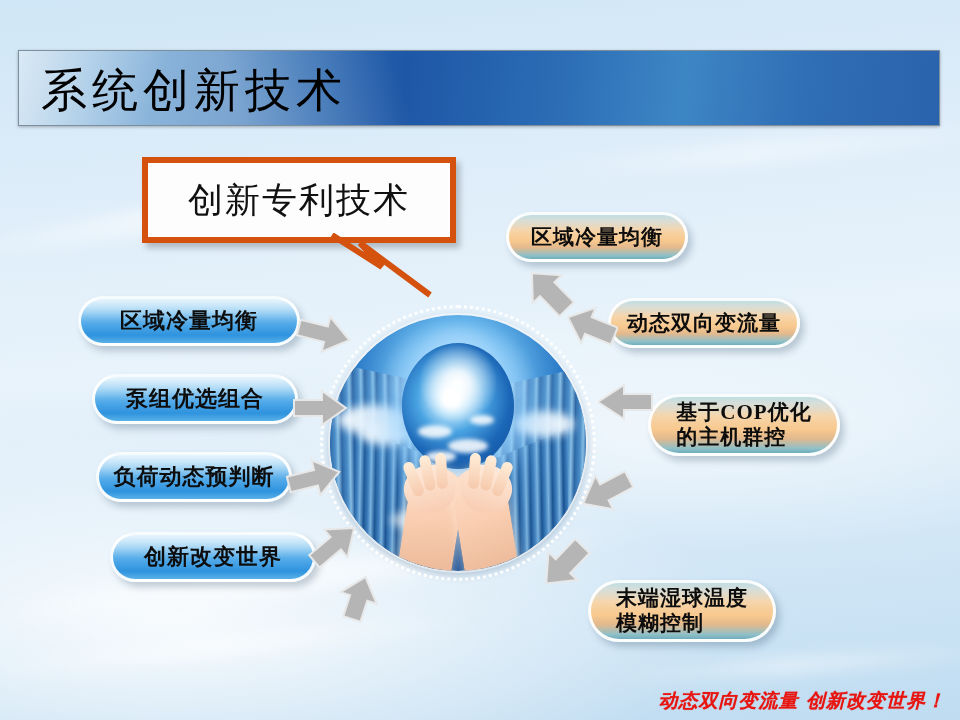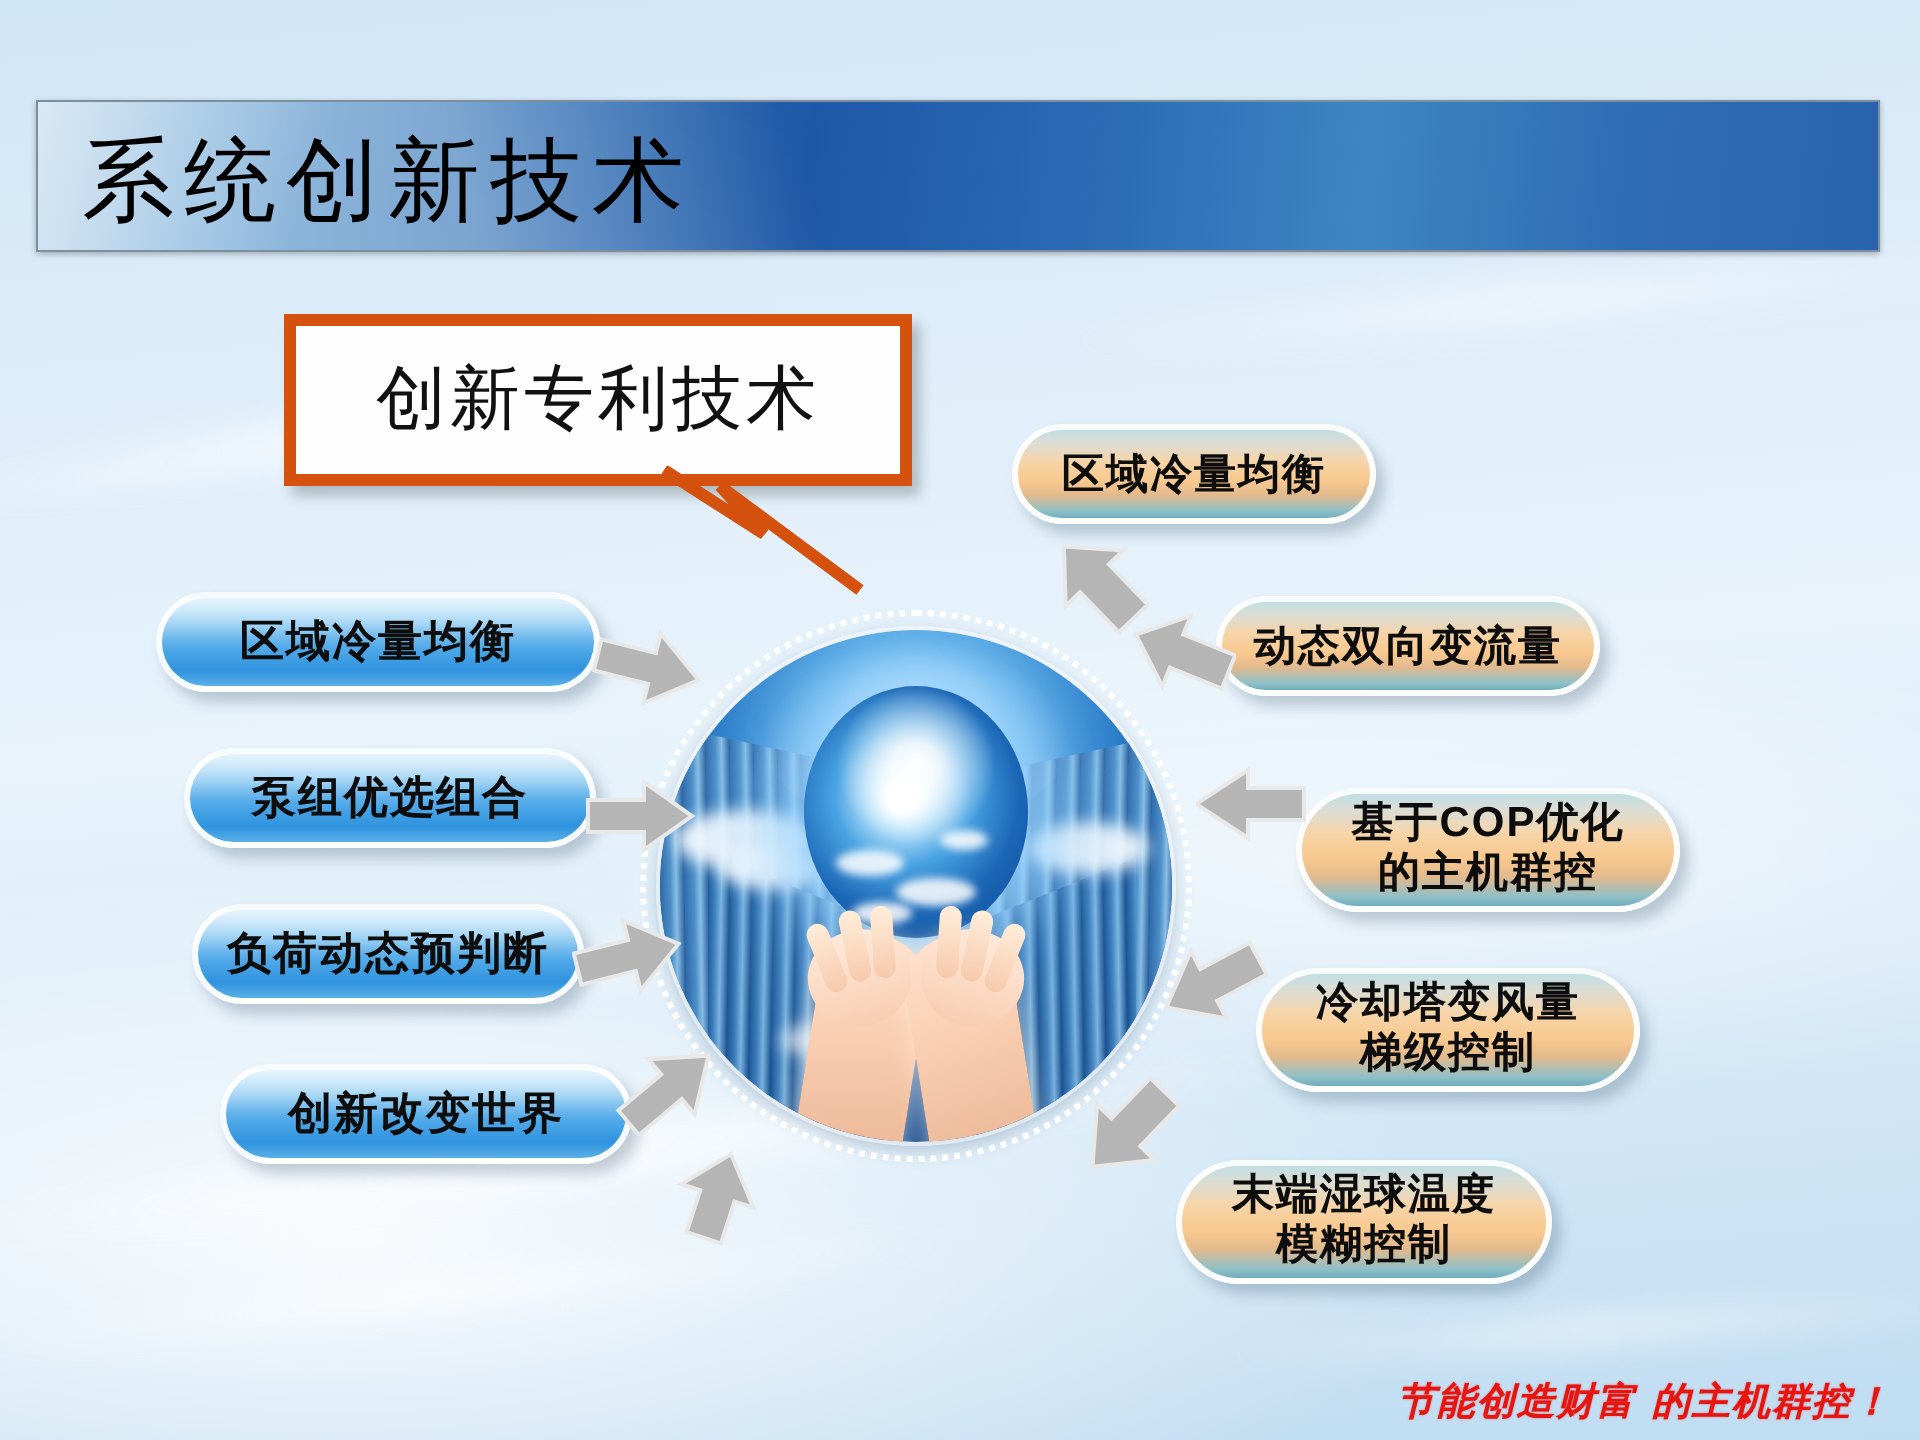--- a/index.html
+++ b/index.html
@@ -114,22 +114,22 @@
   #hub .palmL{left:74px;top:150px;transform:rotate(-14deg);}
   #hub .palmR{right:74px;top:150px;transform:rotate(14deg);}
   #hub .finger{position:absolute;width:11px;height:36px;border-radius:6px;
     background:linear-gradient(180deg,#ffeeda 0%,#f6c9ac 100%);}
   #ring{position:absolute;left:320px;top:305px;width:276px;height:276px;border-radius:50%;
     border:3px dotted rgba(255,255,255,.95);box-sizing:border-box;pointer-events:none;}
 
   
   .pill{
     position:absolute;box-sizing:border-box;display:flex;align-items:center;justify-content:center;
-    border-radius:999px;text-align:center;
-    font-family:Liberation Sans, sans-serif;
+    border-radius:999px;
+    font-family:Liberation Serif, serif;
     font-weight:700;color:#0d0d0d;letter-spacing:1px;
     border:3px solid rgba(255,255,255,.95);
     box-shadow:4px 5px 7px rgba(70,95,120,.30);
     white-space:pre-line;
   }
   .pill.blue{
     background:
       linear-gradient(180deg, rgba(255,255,255,.62) 0%, rgba(255,255,255,.10) 40%, rgba(255,255,255,0) 52%),
       linear-gradient(180deg,#bfe2f8 0%,#8ecbf2 26%,#4fa8e8 58%,#2f93de 82%,#59b0e8 100%);
   }
@@ -235,24 +235,20 @@
   <div class="pill warm" id="pill-r1">
     <span>区域冷量均衡</span>
   </div>
   <div class="pill warm" id="pill-r2">
     <span>动态双向变流量</span>
   </div>
   <div class="pill warm two-line" id="pill-r3">
     <span>基于COP优化
 的主机群控</span>
   </div>
-  <div class="pill warm two-line" id="pill-r4">
-    <span>冷却塔变风量
-梯级控制</span>
-  </div>
   <div class="pill warm two-line" id="pill-r5">
     <span>末端湿球温度
 模糊控制</span>
   </div>
 
   <svg class="arrow" style="left:296px;top:312px;width:58px;height:44px;" viewBox="0 0 58 44">
     <g transform="rotate(14 29 22)">
       <polygon points="2,14 30,14 30,4 54,22 30,40 30,30 2,30" fill="#b5b5b5" stroke="#e8e8e8" stroke-width="2"></polygon>
     </g>
   </svg>
@@ -292,15 +288,15 @@
     <g transform="rotate(-28 27 25)">
       <polygon points="52,16 24,16 24,6 0,25 24,44 24,34 52,34" fill="#b5b5b5" stroke="#e8e8e8" stroke-width="2"></polygon>
     </g>
   </svg>
   <svg class="arrow" style="left:538px;top:538px;width:54px;height:52px;" viewBox="0 0 54 52">
     <g transform="rotate(-46 27 26)">
       <polygon points="52,16 24,16 24,6 0,26 24,46 24,36 52,36" fill="#b5b5b5" stroke="#e8e8e8" stroke-width="2"></polygon>
     </g>
   </svg>
 
-  <div id="footer">节能创造财富 的主机群控！</div>
+  <div id="footer">动态双向变流量 创新改变世界！</div>
 
 </div>
 
 </body></html>

